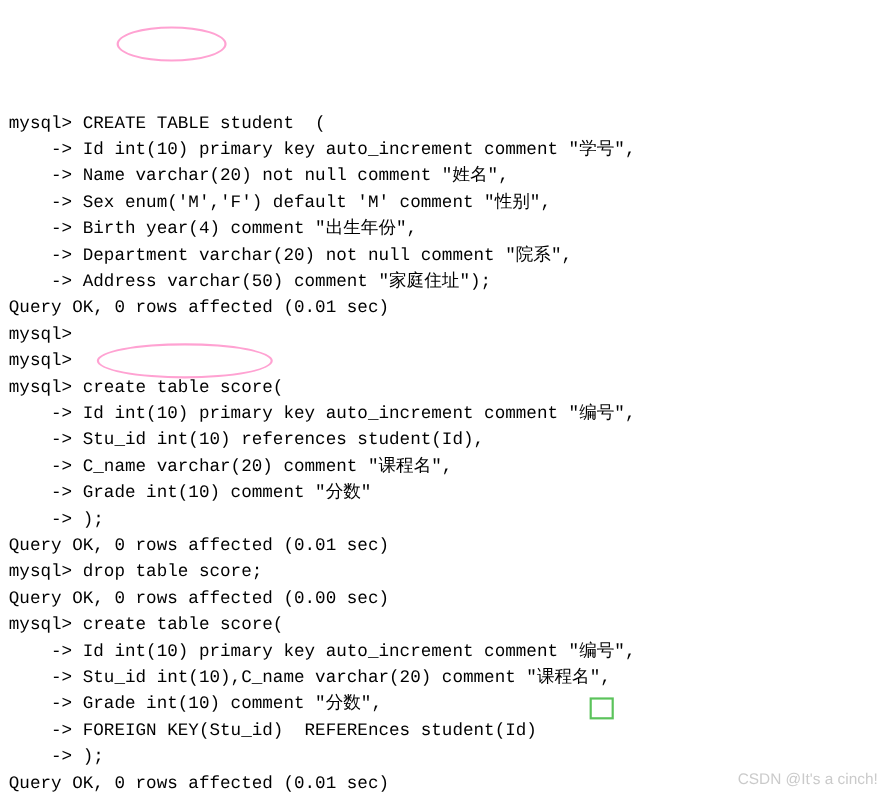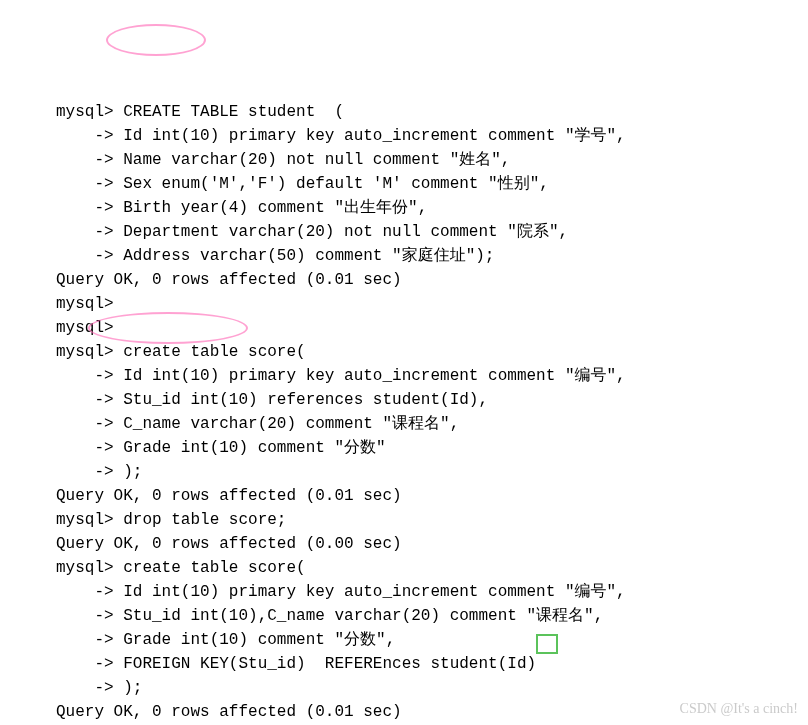--- a/index.html
+++ b/index.html
@@ -15,38 +15,37 @@
       background: #fff;
       padding: 4px 8px;
       white-space: pre;
       position: relative;
       width: 808px;
       height: 725px;
       overflow: hidden;
     }
     .line {
       display: block;
-      margin-left: 48px;
     }
     .annotation {
       position: absolute;
       pointer-events: none;
     }
     .circle-pink {
       border: 2px solid rgba(255, 100, 180, 0.6);
       border-radius: 50%;
     }
     .box-green {
       border: 2px solid rgba(50, 180, 50, 0.8);
     }
     .watermark {
       position: absolute;
       bottom: 6px;
       right: 10px;
-      font-family: Liberation Serif, serif;
+      font-family: Liberation Sans, sans-serif;
       font-size: 14px;
       color: rgba(180, 180, 180, 0.7);
       white-space: nowrap;
     }
   </style>
 </head>
 <body>
 
 
 

